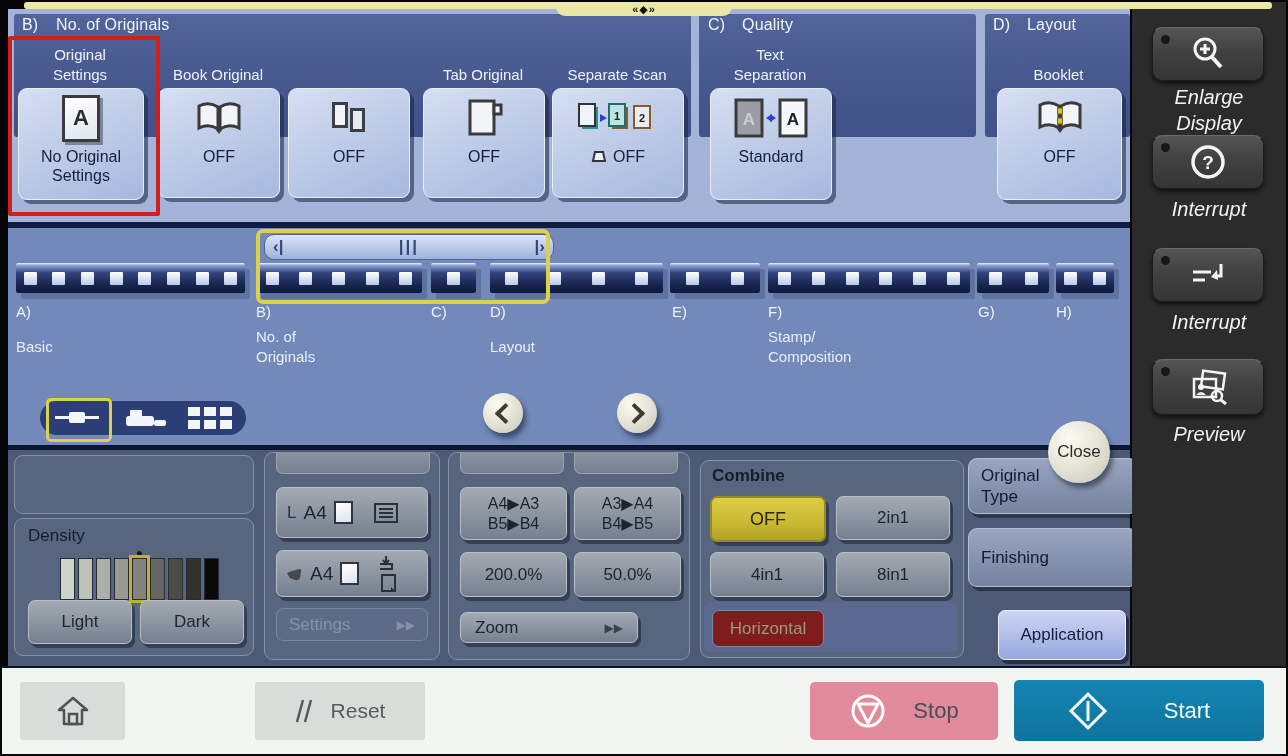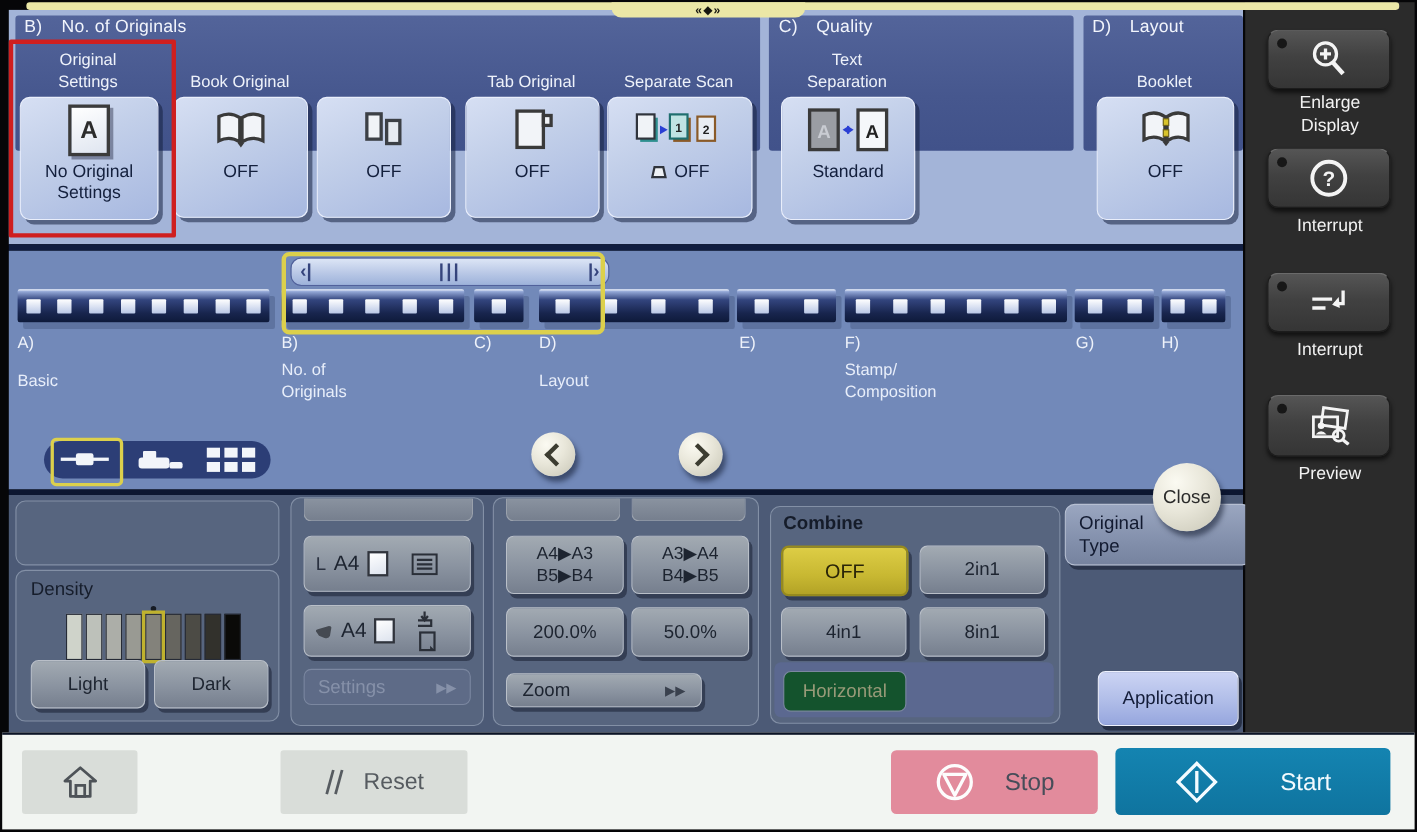--- a/index.html
+++ b/index.html
@@ -68,21 +68,21 @@
   .stop-btn{background:#e28b9c;border-radius:5px;display:flex;align-items:center;justify-content:center;
             gap:26px;color:#474d59;font-size:22px;cursor:pointer;}
   .start-btn{background:linear-gradient(180deg,#1484b1 0%,#0f749f 100%);border-radius:5px;
              display:flex;align-items:center;justify-content:center;gap:56px;color:#f2fafe;font-size:22px;cursor:pointer;}
   
   .sidebar{background:#2b2b2b;}
   .sb-btn{background:linear-gradient(180deg,#555555 0%,#414141 45%,#353535 100%);
           border:1px solid #1c1c1c;border-top-color:#6a6a6a;border-radius:10px;
           box-shadow:0 3px 4px rgba(0,0,0,.6);display:flex;align-items:center;justify-content:center;cursor:pointer;position:absolute;}
   .sb-dot{position:absolute;left:8px;top:7px;width:9px;height:9px;border-radius:50%;background:#171717;}
-  .sb-label{color:#f2f2f2;font-size:16px;text-align:center;line-height:1.3;}
+  .sb-label{color:#f2f2f2;font-size:20px;text-align:center;line-height:1.3;font-style:italic;}
   
   .minipage{width:15px;height:19px;border:2px solid #30343c;background:linear-gradient(160deg,#fff,#dde3ee);position:relative;}
   svg{display:block;}
 </style>
 </head>
 <body>
 
 <div id="root">
 
   <div class="abs panel-bg" style="left:8px;top:9px;width:1122px;height:213px;"></div>
@@ -409,24 +409,25 @@
       <span style="font-size:12px;color:#3a414e;">▶▶</span>
   </div>
 
   <div class="abs dim-panel" style="left:700px;top:460px;width:262px;height:196px;"></div>
   <div class="abs" style="left:712px;top:466px;font-size:17px;color:#151c2a;font-weight:bold;">Combine</div>
   <div class="abs off-yellow" style="left:710px;top:496px;width:112px;height:42px;">OFF</div>
   <div class="abs dim-btn" style="left:836px;top:496px;width:112px;height:42px;">2in1</div>
   <div class="abs dim-btn" style="left:710px;top:552px;width:112px;height:43px;">4in1</div>
   <div class="abs dim-btn" style="left:836px;top:552px;width:112px;height:43px;">8in1</div>
   <div class="abs" style="left:704px;top:602px;width:254px;height:50px;background:#5b6890;border-radius:6px;"></div>
-  <div class="abs dis-btn" style="left:712px;top:610px;width:110px;height:35px;background:#14532d;color:#989a78;">Horizontal</div>
+  <div class="abs dis-btn" style="left:712px;top:610px;width:110px;height:35px;background:#7f1d1d;color:#989a78;">Horizontal</div>
 
   <div class="abs side-btn pre" style="left:968px;top:458px;width:156px;height:54px;">Original
 Type</div>
+  <div class="abs side-btn" style="left:968px;top:528px;width:156px;height:57px;">Finishing</div>
   <div class="abs app-btn" style="left:998px;top:610px;width:126px;height:48px;">Application</div>
 
   <div class="abs roundbtn" style="left:1048px;top:421px;width:62px;height:62px;z-index:10;font-size:17px;color:#2a2a2a;">Close</div>
 
   <div class="abs sidebar" style="left:1132px;top:2px;width:154px;height:664px;"></div>
 
   <div class="sb-btn" style="left:1152px;top:27px;width:110px;height:52px;">
     <span class="sb-dot"></span>
     <span>
       <svg width="40" height="40" viewBox="0 0 40 40">

